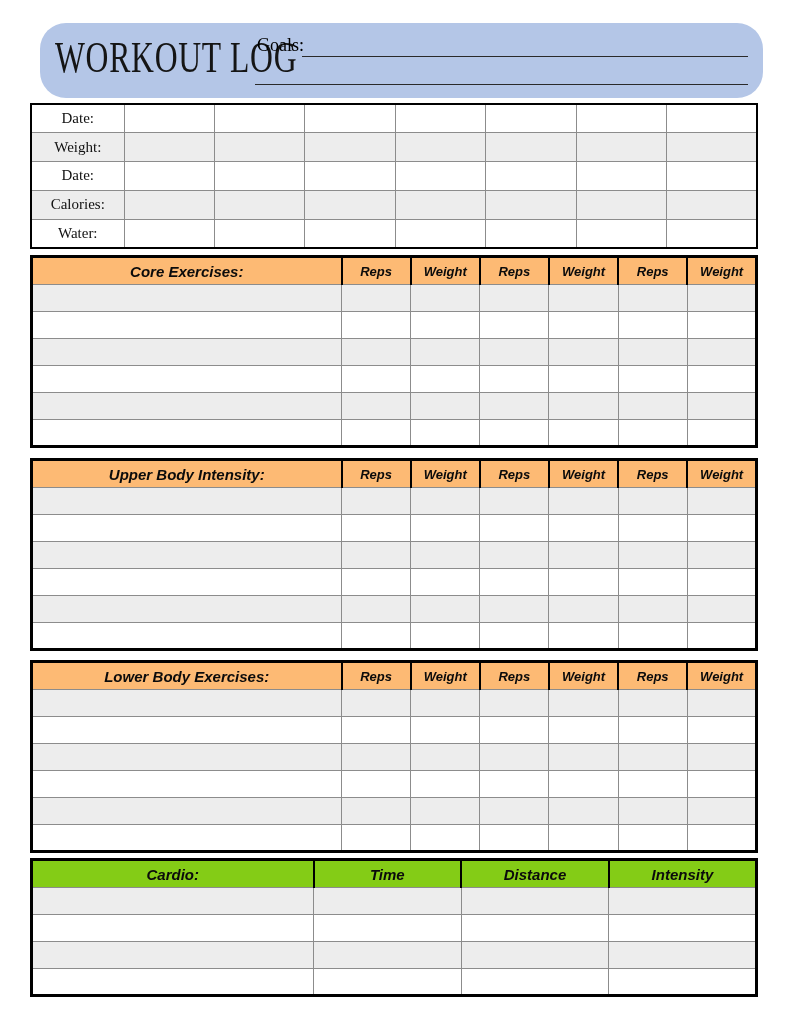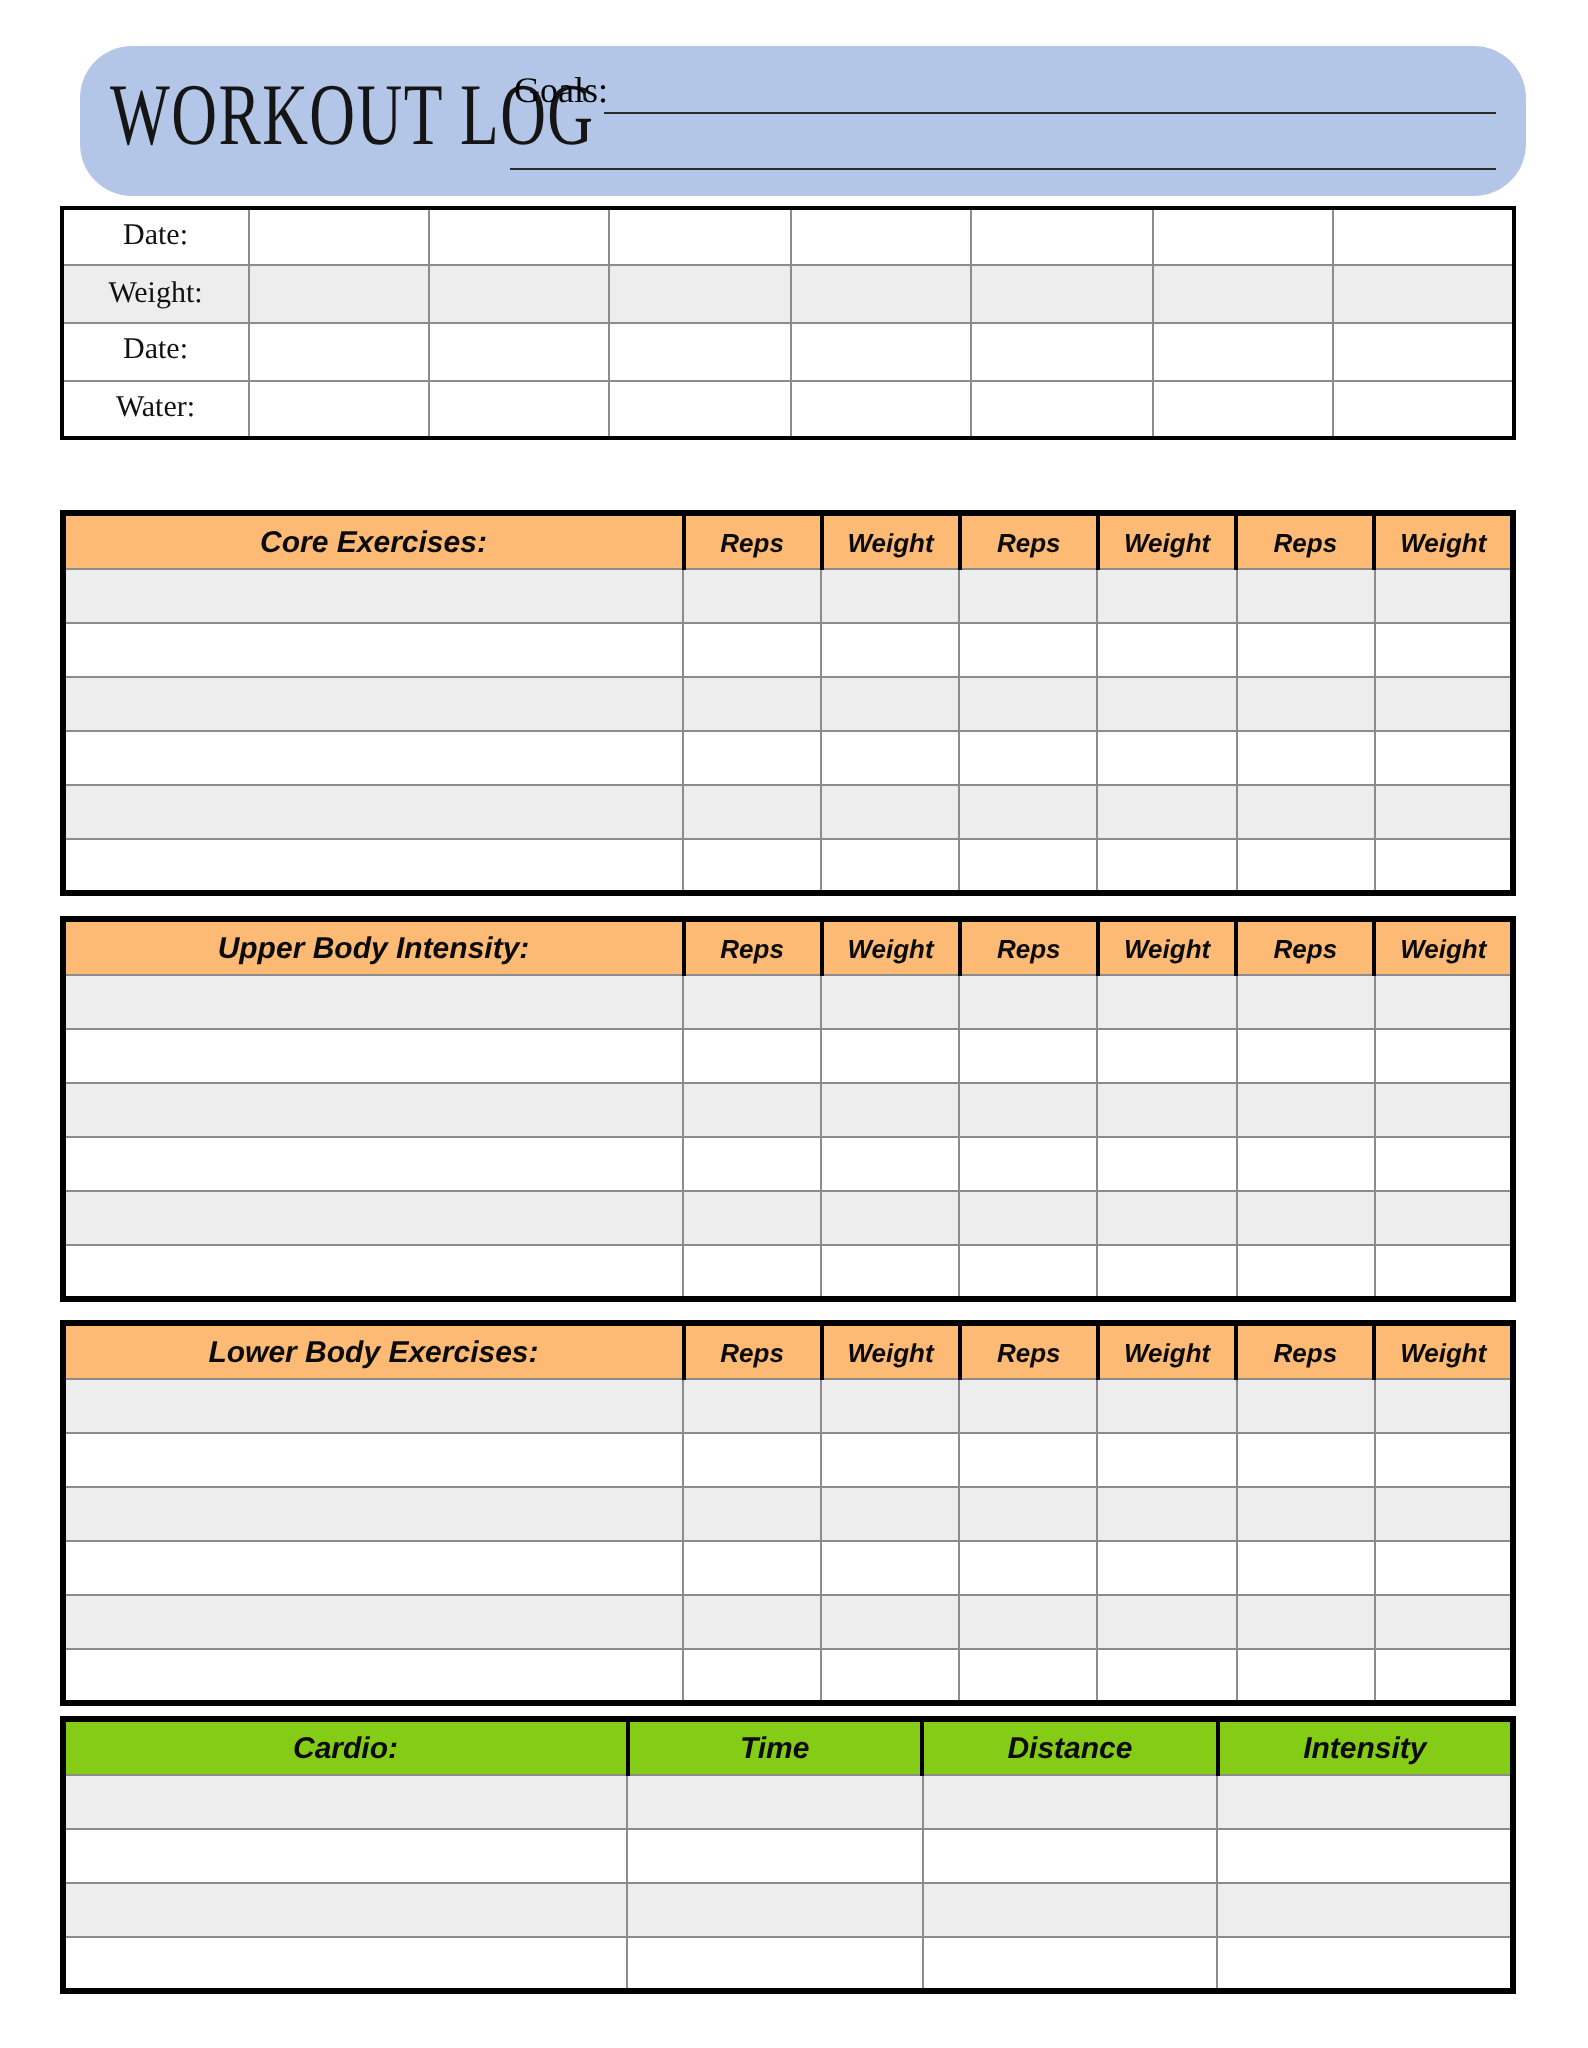--- a/index.html
+++ b/index.html
@@ -136,20 +136,30 @@
         <tr>
           <td class="label-cell">Date:</td>
           <td></td>
           <td></td>
           <td></td>
           <td></td>
           <td></td>
           <td></td>
           <td></td>
         </tr>
+        <tr class="shade">
+          <td class="label-cell">Calories:</td>
+          <td></td>
+          <td></td>
+          <td></td>
+          <td></td>
+          <td></td>
+          <td></td>
+          <td></td>
+        </tr>
         <tr>
           <td class="label-cell">Water:</td>
           <td></td>
           <td></td>
           <td></td>
           <td></td>
           <td></td>
           <td></td>
           <td></td>
         </tr>

